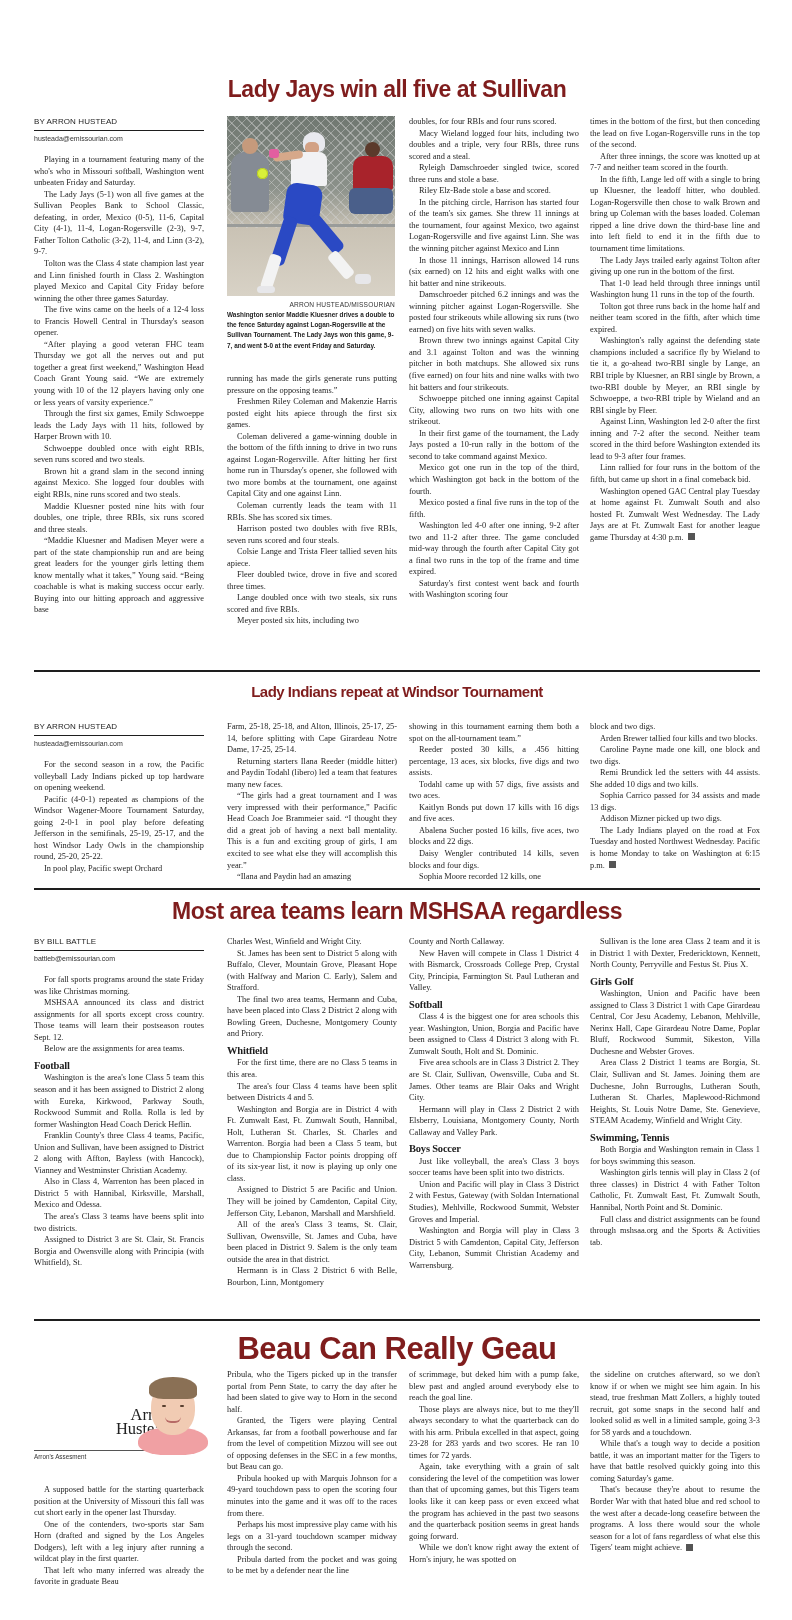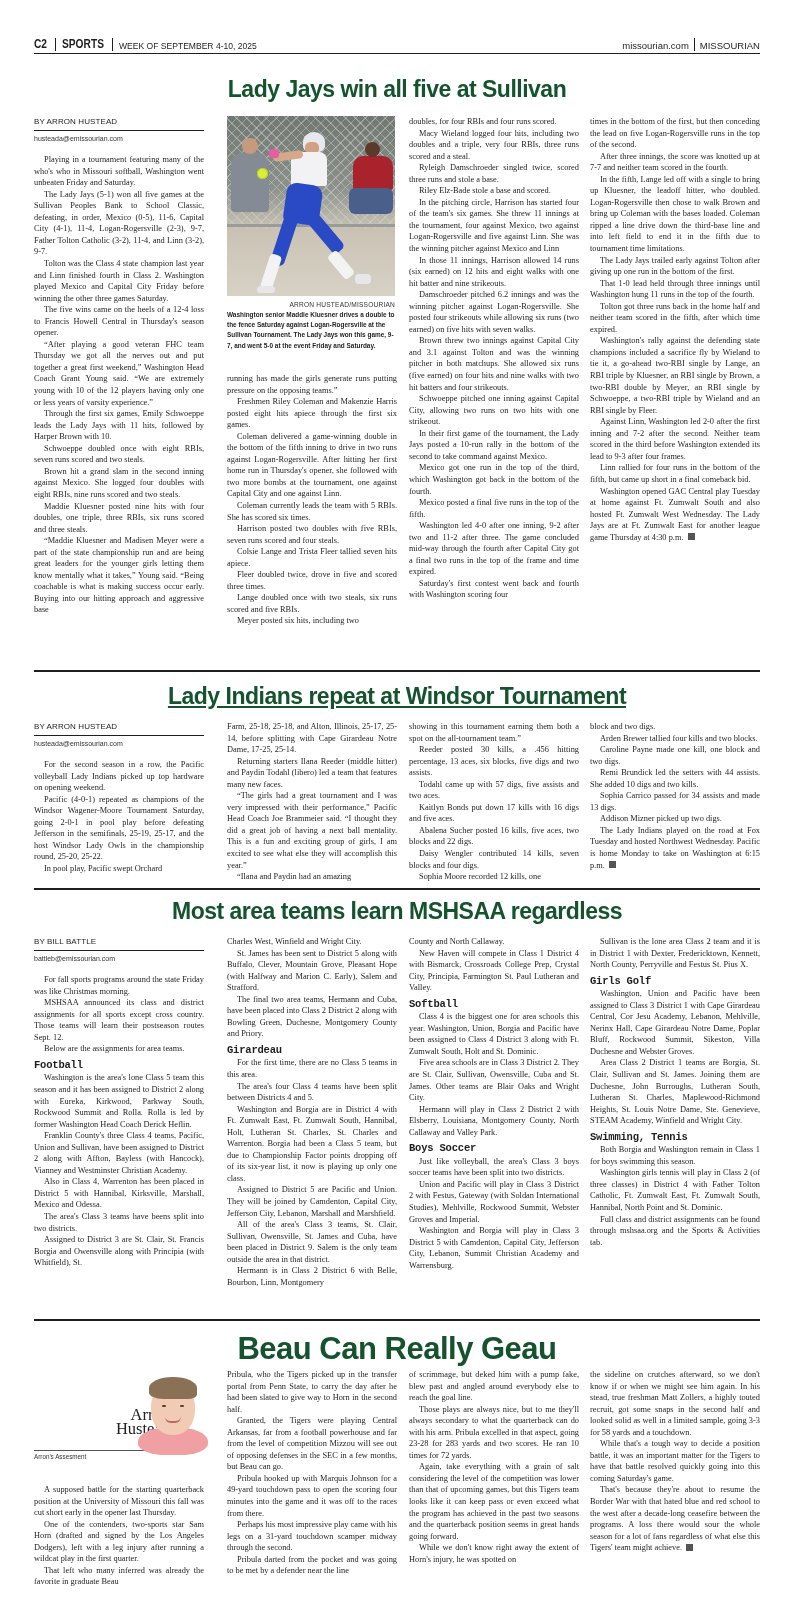--- a/index.html
+++ b/index.html
@@ -12,32 +12,32 @@
   .folio { position: absolute; top: 38px; left: 0; width: 726px; height: 16px; border-bottom: 1.5px solid #1e1e1e;
            font-family: "Liberation Sans", "DejaVu Sans", sans-serif; display: flex; align-items: flex-end; padding-bottom: 2px; }
   .folio .pg { font-weight: bold; font-size: 12px; letter-spacing: 0; transform: scaleX(.85); transform-origin: left; }
   .folio .sep { display: inline-block; width: 1px; height: 13px; background: #1e1e1e; margin: 0 6px; }
   .folio .sec { font-weight: bold; font-size: 12px; transform: scaleX(.85); transform-origin: left; margin-right: -6px; }
   .folio .date { font-size: 9.5px; transform: scaleX(.9); transform-origin: left; }
   .folio .right { margin-left: auto; display: flex; align-items: flex-end; font-size: 9.5px; }
   .folio .right .sep { margin: 0 5px; }
 
   
-  .hed { position: absolute; font-family: "Liberation Sans", "DejaVu Sans", sans-serif; font-weight: bold; color: #14532d;
+  .hed { position: absolute; font-family: "Liberation Sans", "DejaVu Sans", sans-serif; font-weight: bold; color: #7f1d1d;
          text-align: center; letter-spacing: -0.5px; white-space: nowrap; }
   .rule { position: absolute; left: 0; width: 726px; height: 1.5px; background: #1e1e1e; }
 
   .byline { font-family: "Liberation Sans", "DejaVu Sans", sans-serif; font-size: 8px; font-weight: normal; letter-spacing: .1px;
             border-bottom: 1.2px solid #1e1e1e; padding-bottom: 2px; }
   .email { font-family: "Liberation Sans", "DejaVu Sans", sans-serif; font-size: 7px; color: #333; margin-top: 2px; margin-bottom: 10px; }
 
   .col { position: absolute; font-size: 8.35px; line-height: 11.55px; text-align: justify; hyphens: auto; }
   .col p { text-indent: 10px; }
   .col p.ni { text-indent: 0; }
-  .sub { font-family: Liberation Mono, monospace; font-weight: bold; font-size: 10.5px; margin: 5px 0 1px 0; letter-spacing: -0.2px; }
+  .sub { font-family: Liberation Serif, serif; font-weight: bold; font-size: 10.5px; margin: 5px 0 1px 0; letter-spacing: -0.2px; }
   .endmark { display: inline-block; width: 7px; height: 7px; background: #555; vertical-align: -0.5px; margin-left: 2px; }
 
   
   .photo { position: absolute; left: 193px; top: 116px; width: 168px; height: 180px; overflow: hidden;
            background: linear-gradient(180deg, #6f7770 0%, #8b918a 40%, #c9c2b4 62%, #d8d2c6 100%); }
   .photo .fence { position: absolute; inset: 0 0 38% 0;
      background-image: repeating-linear-gradient(45deg, rgba(210,210,210,.45) 0 1px, transparent 1px 7px),
                        repeating-linear-gradient(-45deg, rgba(210,210,210,.45) 0 1px, transparent 1px 7px); }
   .photo .fan1 { position: absolute; left: 4px; top: 36px; width: 38px; height: 60px; background: #858b94; border-radius: 14px 14px 4px 4px; }
   .photo .fan1 .hd { position: absolute; left: 11px; top: -14px; width: 16px; height: 16px; border-radius: 50%; background: #c69a7c; }
@@ -73,32 +73,20 @@
   .mug .hair { position: absolute; left: 11px; top: 0; width: 48px; height: 22px; background: #8a7055; border-radius: 50% 50% 20% 30%; }
   .mug .smile { position: absolute; left: 27px; top: 40px; width: 16px; height: 6px; border-bottom: 2px solid #b66a66; border-radius: 0 0 10px 10px; }
   .mug .eye1, .mug .eye2 { position: absolute; top: 28px; width: 4px; height: 2px; background: #5a4030; border-radius: 2px; }
   .mug .eye1 { left: 24px; } .mug .eye2 { left: 42px; }
 </style>
 </head>
 <body>
 
 <div class="page">
 
-  <div class="folio">
-    <span class="pg">C2</span>
-    <span class="sep"></span>
-    <span class="sec">SPORTS</span>
-    <span class="sep"></span>
-    <span class="date">WEEK OF SEPTEMBER 4-10, 2025</span>
-    <span class="right">
-      <span>missourian.com</span>
-      <span class="sep"></span>
-      <span>MISSOURIAN</span>
-    </span>
-  </div>
 
   <div class="hed" style="left:0; width:726px; top:76px; font-size:23px;">Lady Jays win all five at Sullivan</div>
 
   <div class="col" style="left:0; top:116px; width:170px;">
     <div class="byline">BY ARRON HUSTEAD</div>
     <div class="email">husteada@emissourian.com</div>
     <div>
         <p>Playing in a tournament featuring many of the who's who in Missouri softball, Washington went unbeaten Friday and Saturday.</p>
         <p>The Lady Jays (5-1) won all five games at the Sullivan Peoples Bank to School Classic, defeating, in order, Mexico (0-5), 11-6, Capital City (4-1), 11-4, Logan-Rogersville (2-3), 9-7, Father Tolton Catholic (3-2), 11-4, and Linn (3-2), 9-7.</p>
         <p>Tolton was the Class 4 state champion last year and Linn finished fourth in Class 2. Washington played Mexico and Capital City Friday before winning the other three games Saturday.</p>
@@ -137,21 +125,21 @@
       <div class="shoe2"></div>
   </div>
   <div class="credit">ARRON HUSTEAD/MISSOURIAN</div>
   <div class="cutline">Washington senior Maddie Kluesner drives a double to the fence Saturday against Logan-Rogersville at the Sullivan Tournament. The Lady Jays won this game, 9-7, and went 5-0 at the event Friday and Saturday.</div>
 
   <div class="col" style="left:193px; top:373px; width:170px;">
     <div>
         <p class="ni">running has made the girls generate runs putting pressure on the opposing teams.”</p>
         <p>Freshmen Riley Coleman and Makenzie Harris posted eight hits apiece through the first six games.</p>
         <p>Coleman delivered a game-winning double in the bottom of the fifth inning to drive in two runs against Logan-Rogersville. After hitting her first home run in Thursday's opener, she followed with two more bombs at the tournament, one against Capital City and one against Linn.</p>
-        <p>Coleman currently leads the team with 5 RBIs. She has scored six times.</p>
+        <p>Coleman currently leads the team with 11 RBIs. She has scored six times.</p>
         <p>Harrison posted two doubles with five RBIs, seven runs scored and four steals.</p>
         <p>Colsie Lange and Trista Fleer tallied seven hits apiece.</p>
         <p>Fleer doubled twice, drove in five and scored three times.</p>
         <p>Lange doubled once with two steals, six runs scored and five RBIs.</p>
         <p>Meyer posted six hits, including two</p>
       </div>
   </div>
   <div class="col" style="left:375px; top:116px; width:170px;">
     <div>
         <p class="ni">doubles, for four RBIs and four runs scored.</p>
@@ -180,21 +168,21 @@
         <p>Tolton got three runs back in the home half and neither team scored in the fifth, after which time expired.</p>
         <p>Washington's rally against the defending state champions included a sacrifice fly by Wieland to tie it, a go-ahead two-RBI single by Lange, an RBI triple by Kluesner, an RBI single by Brown, a two-RBI double by Meyer, an RBI single by Schwoeppe, a two-RBI triple by Wieland and an RBI single by Fleer.</p>
         <p>Against Linn, Washington led 2-0 after the first inning and 7-2 after the second. Neither team scored in the third before Washington extended its lead to 9-3 after four frames.</p>
         <p>Linn rallied for four runs in the bottom of the fifth, but came up short in a final comeback bid.</p>
         <p>Washington opened GAC Central play Tuesday at home against Ft. Zumwalt South and also hosted Ft. Zumwalt West Wednesday. The Lady Jays are at Ft. Zumwalt East for another league game Thursday at 4:30 p.m. <span class="endmark"></span></p>
       </div>
   </div>
 
   <div class="rule" style="top:670px;"></div>
 
-  <div class="hed" style="left:0; width:726px; top:683px; font-size:23px;text-decoration:underline;">Lady Indians repeat at Windsor Tournament</div>
+  <div class="hed" style="left:0; width:726px; top:683px; font-size:15px;">Lady Indians repeat at Windsor Tournament</div>
 
   <div class="col" style="left:0; top:721px; width:170px;">
     <div class="byline">BY ARRON HUSTEAD</div>
     <div class="email">husteada@emissourian.com</div>
     <div>
         <p>For the second season in a row, the Pacific volleyball Lady Indians picked up top hardware on opening weekend.</p>
         <p>Pacific (4-0-1) repeated as champions of the Windsor Wagener-Moore Tournament Saturday, going 2-0-1 in pool play before defeating Jefferson in the semifinals, 25-19, 25-17, and the host Windsor Lady Owls in the championship round, 25-20, 25-22.</p>
         <p>In pool play, Pacific swept Orchard</p>
       </div>
   </div>
@@ -249,21 +237,21 @@
         <p>The area's Class 3 teams have beens split into two districts.</p>
         <p>Assigned to District 3 are St. Clair, St. Francis Borgia and Owensville along with Principia (with Whitfield), St.</p>
       </div>
   </div>
   <div class="col" style="left:193px; top:936px; width:170px;">
     <div>
         <p class="ni">Charles West, Winfield and Wright City.</p>
         <p>St. James has been sent to District 5 along with Buffalo, Clever, Mountain Grove, Pleasant Hope (with Halfway and Marion C. Early), Salem and Strafford.</p>
         <p>The final two area teams, Hermann and Cuba, have been placed into Class 2 District 2 along with Bowling Green, Duchesne, Montgomery County and Priory.</p>
       </div>
-    <div class="sub">Girardeau</div>
+    <div class="sub">Whitfield</div>
     <div>
         <p>For the first time, there are no Class 5 teams in this area.</p>
         <p>The area's four Class 4 teams have been split between Districts 4 and 5.</p>
         <p>Washington and Borgia are in District 4 with Ft. Zumwalt East, Ft. Zumwalt South, Hannibal, Holt, Lutheran St. Charles, St. Charles and Warrenton. Borgia had been a Class 5 team, but due to Championship Factor points dropping off of its six-year list, it now is playing up only one class.</p>
         <p>Assigned to District 5 are Pacific and Union. They will be joined by Camdenton, Capital City, Jefferson City, Lebanon, Marshall and Marshfield.</p>
         <p>All of the area's Class 3 teams, St. Clair, Sullivan, Owensville, St. James and Cuba, have been placed in District 9. Salem is the only team outside the area in that district.</p>
         <p>Hermann is in Class 2 District 6 with Belle, Bourbon, Linn, Montgomery</p>
       </div>
   </div>
   <div class="col" style="left:375px; top:936px; width:170px;">

